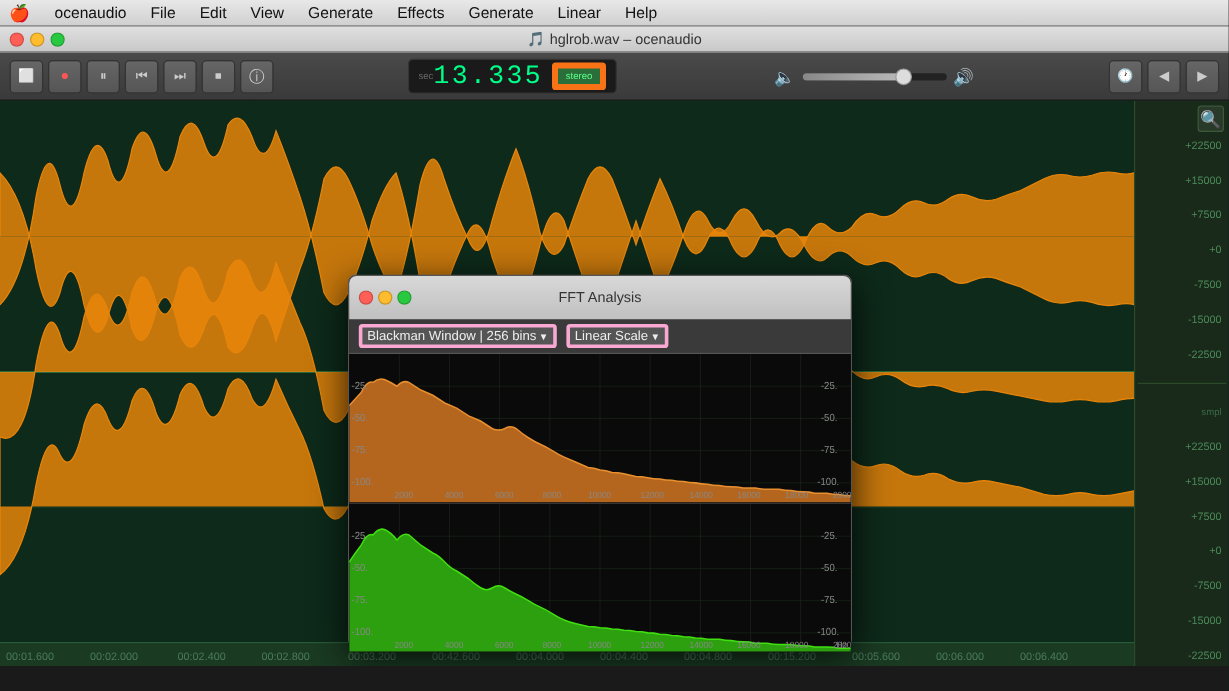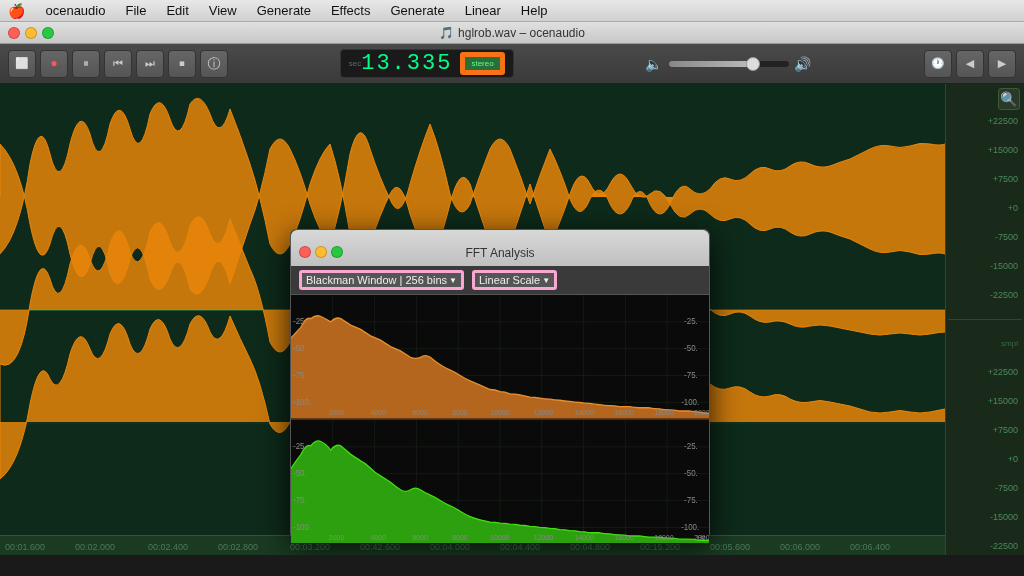--- a/index.html
+++ b/index.html
@@ -236,21 +236,21 @@
       left: 290px;
       width: 420px;
       height: 310px;
       background: #2a2a2a;
       border: 1px solid #555;
       border-radius: 6px;
       box-shadow: 0 8px 30px rgba(0,0,0,0.8);
     }
     #fft-title-bar {
       display: flex;
-      align-items: flex-start;
+      align-items: center;
       height: 36px;
       background: linear-gradient(to bottom, #d8d8d8, #c0c0c0);
       border-radius: 6px 6px 0 0;
       padding: 16px 8px;
       position: relative;
     }
     .fft-traffic-lights {
       display: flex;
       gap: 4px;
       align-items: center;

